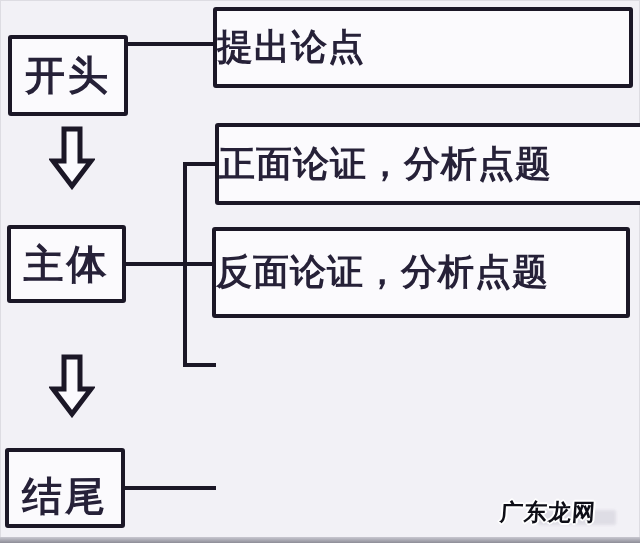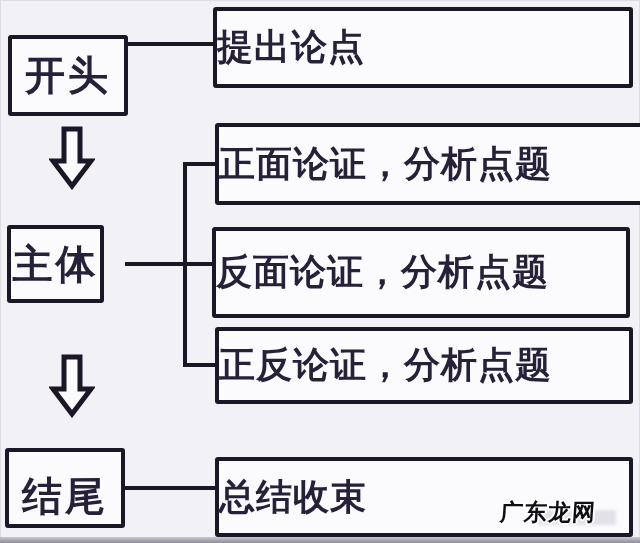--- a/index.html
+++ b/index.html
@@ -33,21 +33,21 @@
   }
 
   .node-right {
     justify-content: flex-start;
     font-size: 36px;
     letter-spacing: 1px;
   }
 
   .node-kaitou  { left: 8px;   top: 7px;   width: 120px; height: 81px; margin-top: 28px; }
   .node-tichu   { left: 213px; top: 7px;   width: 420px; height: 81px; }
-  .node-zhuti   { left: 7px;   top: 225px; width: 97px; height: 78px; }
+  .node-zhuti   { left: 7px;   top: 225px; width: 119px; height: 78px; }
   .node-mid1    { left: 215px; top: 123px; width: 478px; height: 82px; }
   .node-mid2    { left: 212px; top: 227px; width: 418px; height: 91px; }
   .node-mid3    { left: 215px; top: 327px; width: 418px; height: 77px; }
   .node-jiewei  { left: 5px;   top: 448px; width: 120px; height: 80px; align-items: flex-end; }
   .node-zongjie { left: 215px; top: 457px; width: 418px; height: 80px; }
 
   .connector {
     position: absolute;
     background: #1b1726;
   }
@@ -133,34 +133,28 @@
   <div class="connector conn-bracket-v"></div>
   <div class="connector conn-stub-top"></div>
   <div class="connector conn-stub-bot"></div>
 
   <div class="node node-right node-mid1">
     <span>正面论证，分析点题</span>
   </div>
   <div class="node node-right node-mid2">
     <span>反面论证，分析点题</span>
   </div>
-  <div class="node node-right node-mid3">
-    <span>正反论证，分析点题</span>
-  </div>
 
   <svg class="down-arrow arrow-2" viewBox="0 0 46 64">
     <path d="M15 3 L31 3 L31 35 L42 35 L23 60 L4 35 L15 35 Z" fill="#fbfafd" stroke="#1b1726" stroke-width="5" stroke-linejoin="miter"></path>
   </svg>
 
   <div class="node node-left node-jiewei">
     <span>结尾</span>
   </div>
   <div class="connector conn-bottom"></div>
-  <div class="node node-right node-zongjie">
-    <span>总结收束</span>
-  </div>
 
   <div class="watermark-ghost"></div>
   <div class="watermark">广东龙网</div>
 
   <div class="bottom-strip"></div>
 
 </div>
 
 </body></html>

